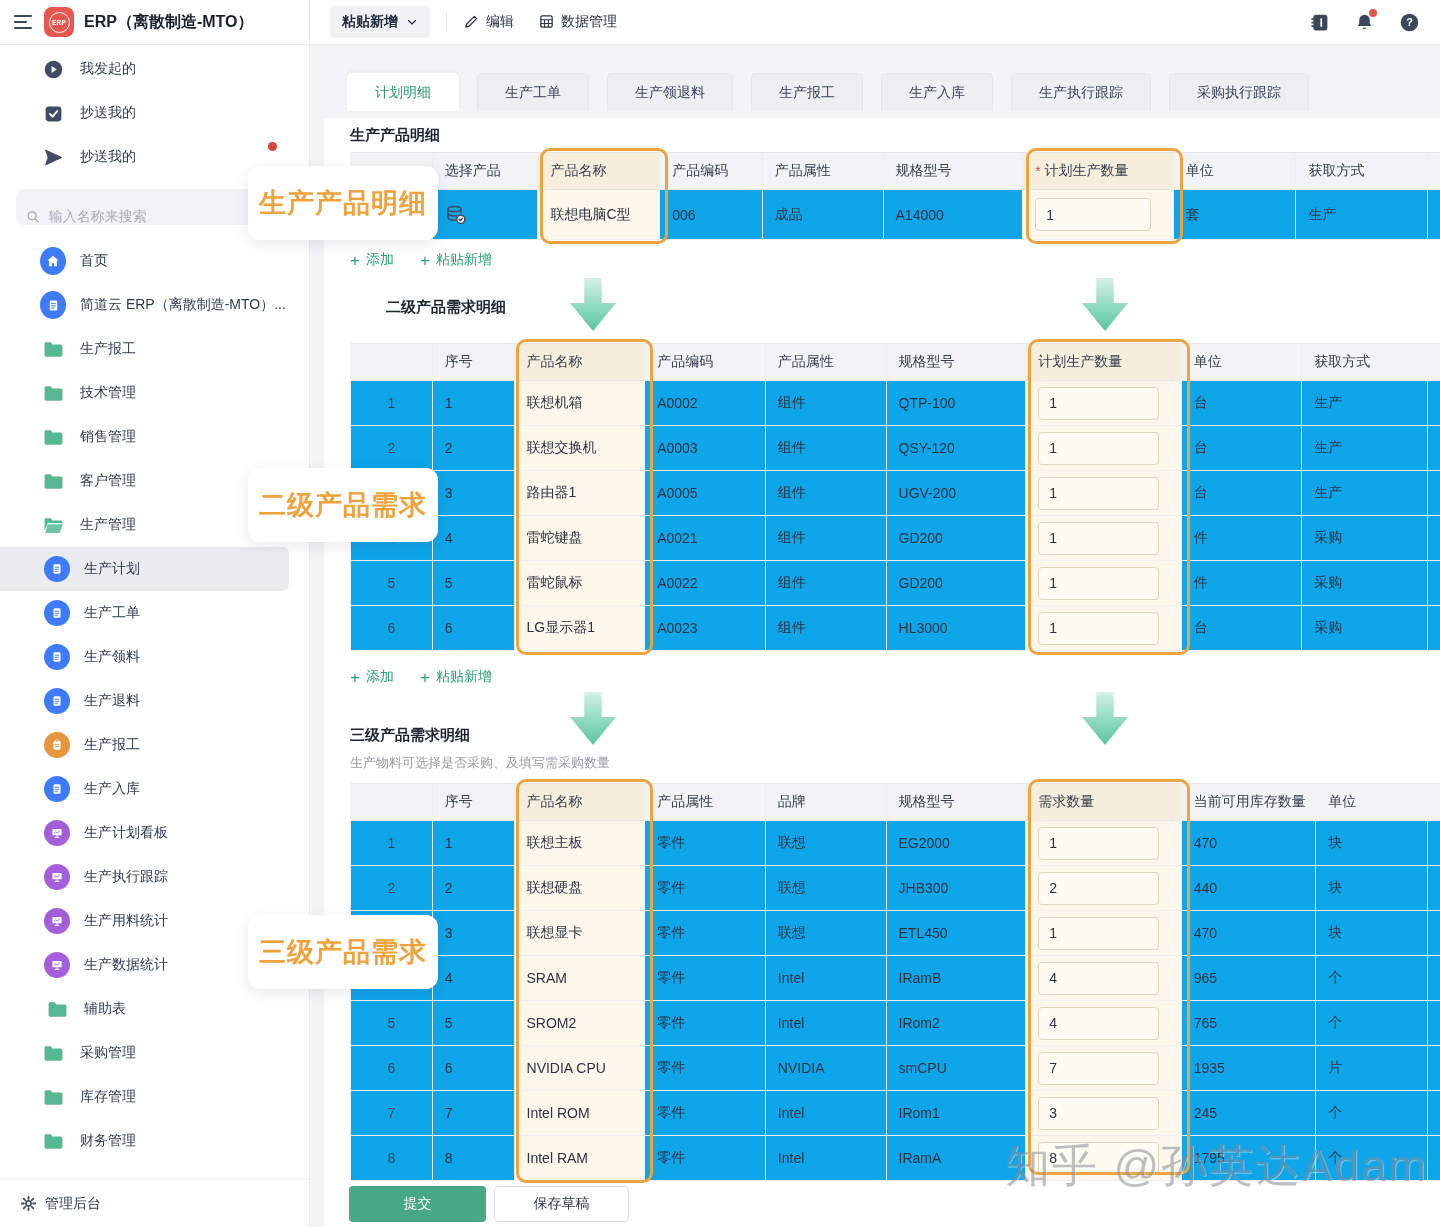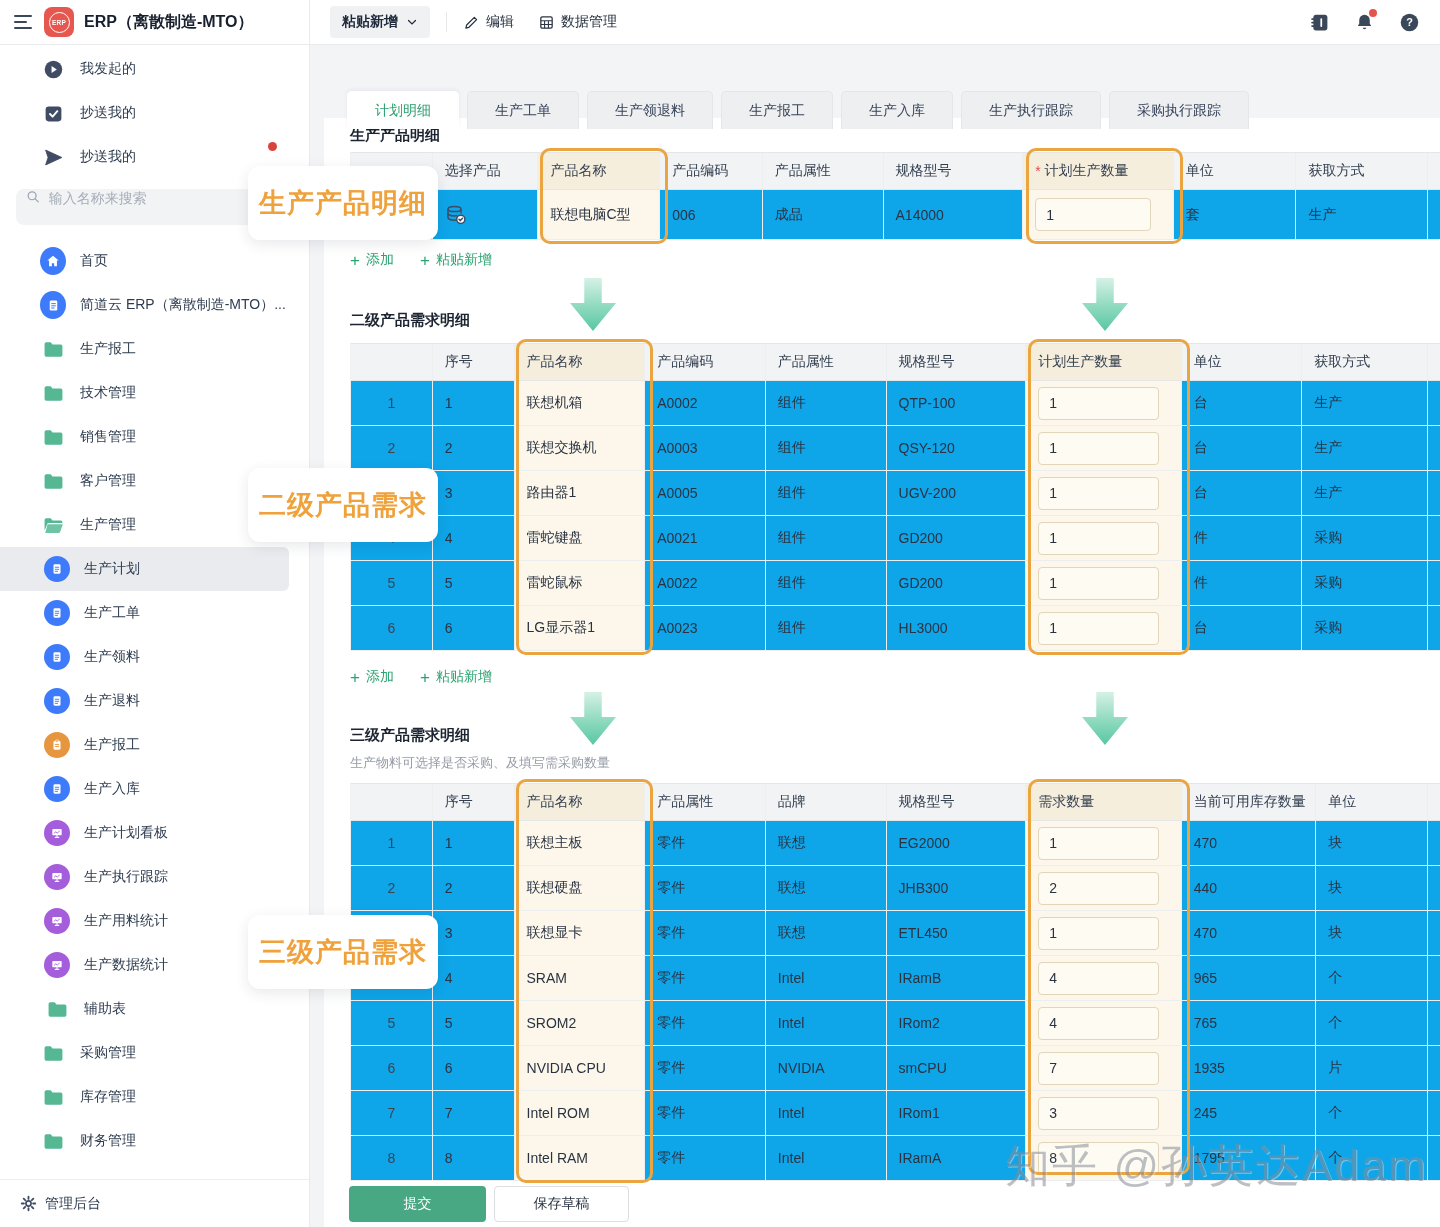--- a/index.html
+++ b/index.html
@@ -13,45 +13,45 @@
   .burger span{height:2px;background:#3b4859;border-radius:2px;}
   .burger span:nth-child(2){width:70%;}
   .applogo{width:30px;height:30px;border-radius:8px;background:#e5574f;display:flex;align-items:center;justify-content:center;margin-right:10px;}
   .applogo .ring{width:21px;height:21px;border-radius:50%;border:1.5px solid #fff;display:flex;align-items:center;justify-content:center;
     font-size:6.5px;font-weight:bold;color:#fff;letter-spacing:.2px;}
   .tb-title{font-size:16px;font-weight:bold;color:#18202e;white-space:nowrap;}
   .tb-actions{display:flex;align-items:center;margin-left:20px;}
   .modebtn{display:flex;align-items:center;gap:8px;background:#f0f1f3;border-radius:4px;padding:7px 12px;
     font-size:14px;font-weight:bold;color:#1f2a3a;cursor:pointer;}
   .tb-div{width:1px;height:20px;background:#e5e7e9;margin:0 16px;}
-  .tb-act{display:flex;align-items:flex-end;gap:6px;font-size:14px;color:#1f2a3a;cursor:pointer;margin-right:24px;}
+  .tb-act{display:flex;align-items:flex-start;gap:6px;font-size:14px;color:#1f2a3a;cursor:pointer;margin-right:24px;}
   .tb-right{margin-left:auto;display:flex;align-items:center;gap:24px;padding-right:20px;}
   .tb-ic{position:relative;cursor:pointer;display:flex;}
   .notifdot{position:absolute;right:-2px;top:-3px;width:8px;height:8px;border-radius:50%;background:#e4554d;}
   
   .sidebar{position:absolute;left:0;top:45px;width:310px;height:1182px;background:#fff;
     border-right:1px solid #e9eaec;display:flex;flex-direction:column;z-index:10;}
   .nav{flex:1;overflow:hidden;padding-top:2px;}
   .si{height:44px;display:flex;align-items:center;padding-left:40px;cursor:pointer;position:relative;}
   .si .lbl{font-size:14px;color:#2e3c50;white-space:nowrap;}
   .si.sel{background:#e9ebee;border-radius:0 6px 6px 0;margin-right:20px;}
   .si .ic{width:26px;display:flex;align-items:center;justify-content:center;margin-right:14px;flex-shrink:0;}
   .si.sub{padding-left:44px;}
   .cir{width:26px;height:26px;border-radius:50%;display:flex;align-items:center;justify-content:center;}
   .searchwrap{margin:10px 16px 14px 16px;height:36px;background:#f2f3f5;border-radius:8px;
-    display:flex;align-items:flex-start;padding:0 10px;gap:6px;}
+    display:flex;align-items:flex-end;padding:0 10px;gap:6px;}
   .searchwrap input{border:none;background:transparent;outline:none;font-size:14px;color:#2e3c50;width:100%;
     font-family:inherit;}
   .searchwrap input::placeholder{color:#a7aeb8;}
   .admin{height:48px;border-top:1px solid #eceef0;display:flex;align-items:center;padding-left:20px;gap:8px;
     font-size:14px;color:#2e3c50;cursor:pointer;}
   .sb-reddot{position:absolute;left:268px;top:142px;width:9px;height:9px;border-radius:50%;background:#d8443c;z-index:12;}
   
   .main{position:absolute;left:310px;top:45px;width:1130px;height:1182px;background:#f3f4f6;}
-  .tabs{position:absolute;left:37px;top:46px;display:flex;gap:8px;z-index:3;}
+  .tabs{position:absolute;left:37px;top:28px;display:flex;gap:18px;z-index:3;}
   .tab{height:38px;padding:0 27px;display:flex;align-items:center;font-size:14px;color:#39445a;
     background:#edeff1;border:1px solid #e4e6e8;border-bottom:none;border-radius:5px 5px 0 0;cursor:pointer;white-space:nowrap;}
   .tab.active{background:#fff;color:#2ca06e;border-color:transparent;box-shadow:0 -2px 4px rgba(30,40,60,.05);}
   .panel{position:absolute;left:14px;top:73px;width:1116px;height:1109px;background:#fff;}
   .sect-title{position:absolute;left:26px;font-size:15px;font-weight:bold;color:#1b2430;}
   .sect-sub{position:absolute;left:26px;font-size:13px;color:#959ba5;}
   
   .tbl{position:absolute;left:26px;width:1090px;font-size:14px;color:#2a3342;border-left:1px solid #eef0f2;}
   .thead{display:flex;background:#f2f3f5;height:38px;border-top:1px solid #e4e6e8;border-bottom:1px solid #e4e6e8;}
   .trow{display:flex;background:#0ea5e9;border-bottom:1px solid #edeef0;align-items:flex-end;}
@@ -472,21 +472,21 @@
         </span>
       <span class="addbtn">
           <span class="plus">+</span>
           <span>粘贴新增</span>
         </span>
     </div>
 
     <div class="garrow" style="left:246px;top:160px;"></div>
     <div class="garrow" style="left:758px;top:160px;"></div>
 
-    <div class="sect-title" style="top:193px;">二级产品需求明细</div>
+    <div class="sect-title" style="top:180px;margin-left:36px;">二级产品需求明细</div>
     <div class="tbl t2" style="top:225px;">
       <div class="thead">
         <div class="cell c0 rowno"></div>
         <div class="cell c1">序号</div>
         <div class="cell c2 hlh">产品名称</div>
         <div class="cell c3">产品编码</div>
         <div class="cell c4">产品属性</div>
         <div class="cell c5">规格型号</div>
         <div class="cell c6 hlh">计划生产数量</div>
         <div class="cell c7">单位</div>

